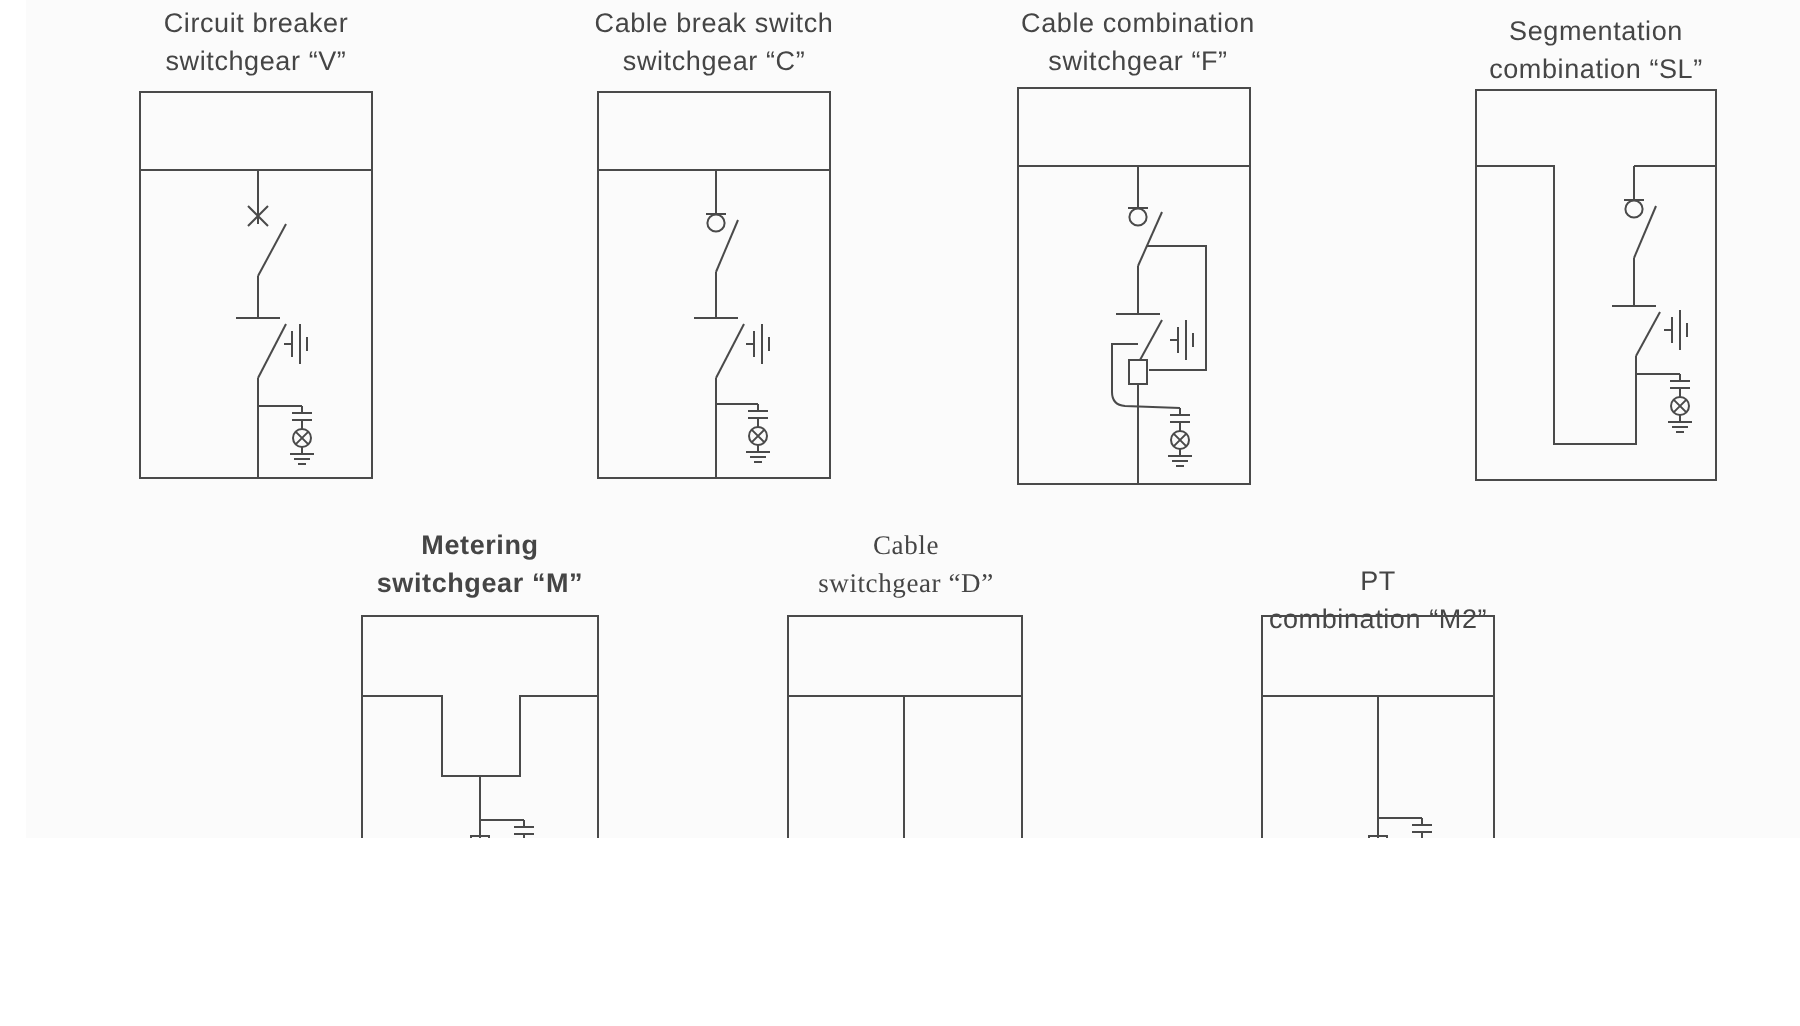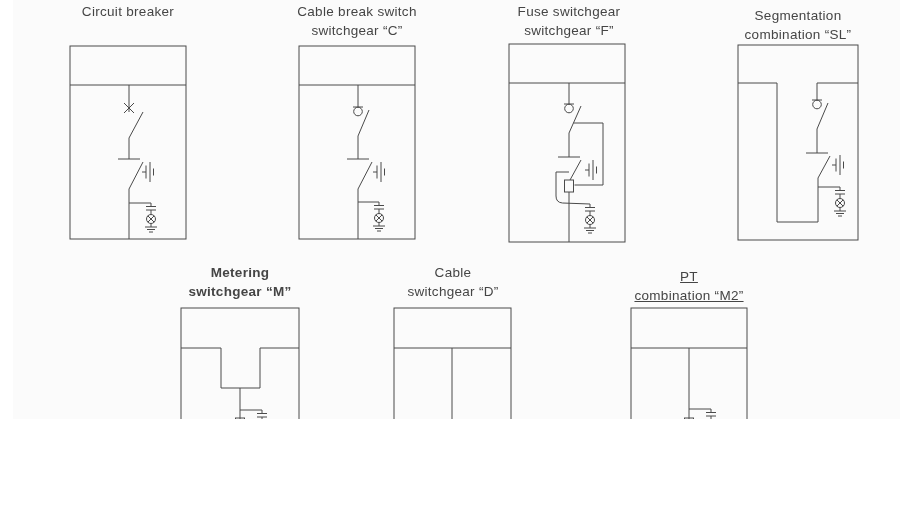--- a/index.html
+++ b/index.html
@@ -35,42 +35,43 @@
     fill:none;
   }
 </style>
 </head>
 <body>
 
 <div class="canvas">
 
   <div class="diagram-title" style="left:0px;top:2px;">
     <div>Circuit breaker</div>
+    <div>switchgear “V”</div>
   </div>
   <div class="diagram-title" style="left:229px;top:2px;">
     <div>Cable break switch</div>
     <div>switchgear “C”</div>
   </div>
   <div class="diagram-title" style="left:441px;top:2px;">
-    <div>Fuse switchgear</div>
+    <div>Cable combination</div>
     <div>switchgear “F”</div>
   </div>
   <div class="diagram-title" style="left:670px;top:6px;">
     <div>Segmentation</div>
     <div>combination “SL”</div>
   </div>
   <div class="diagram-title" style="left:112px;top:263px;font-weight:bold;">
     <div>Metering</div>
     <div>switchgear “M”</div>
   </div>
-  <div class="diagram-title" style="left:325px;top:263px;">
+  <div class="diagram-title" style="left:325px;top:263px;font-family:Liberation Serif, serif;">
     <div>Cable</div>
     <div>switchgear “D”</div>
   </div>
-  <div class="diagram-title" style="left:561px;top:267px;text-decoration:underline;">
+  <div class="diagram-title" style="left:561px;top:281px;">
     <div>PT</div>
     <div>combination “M2”</div>
   </div>
 
   <svg class="sheet" width="900" height="513" viewBox="0 0 900 513">
     <defs>
 
       <g id="vpi">
         <path d="M0,0 V3 M-5,3.5 H5 M-5,7 H5 M0,7 V11.5"></path>
         <circle cx="0" cy="16" r="4.5"></circle>

